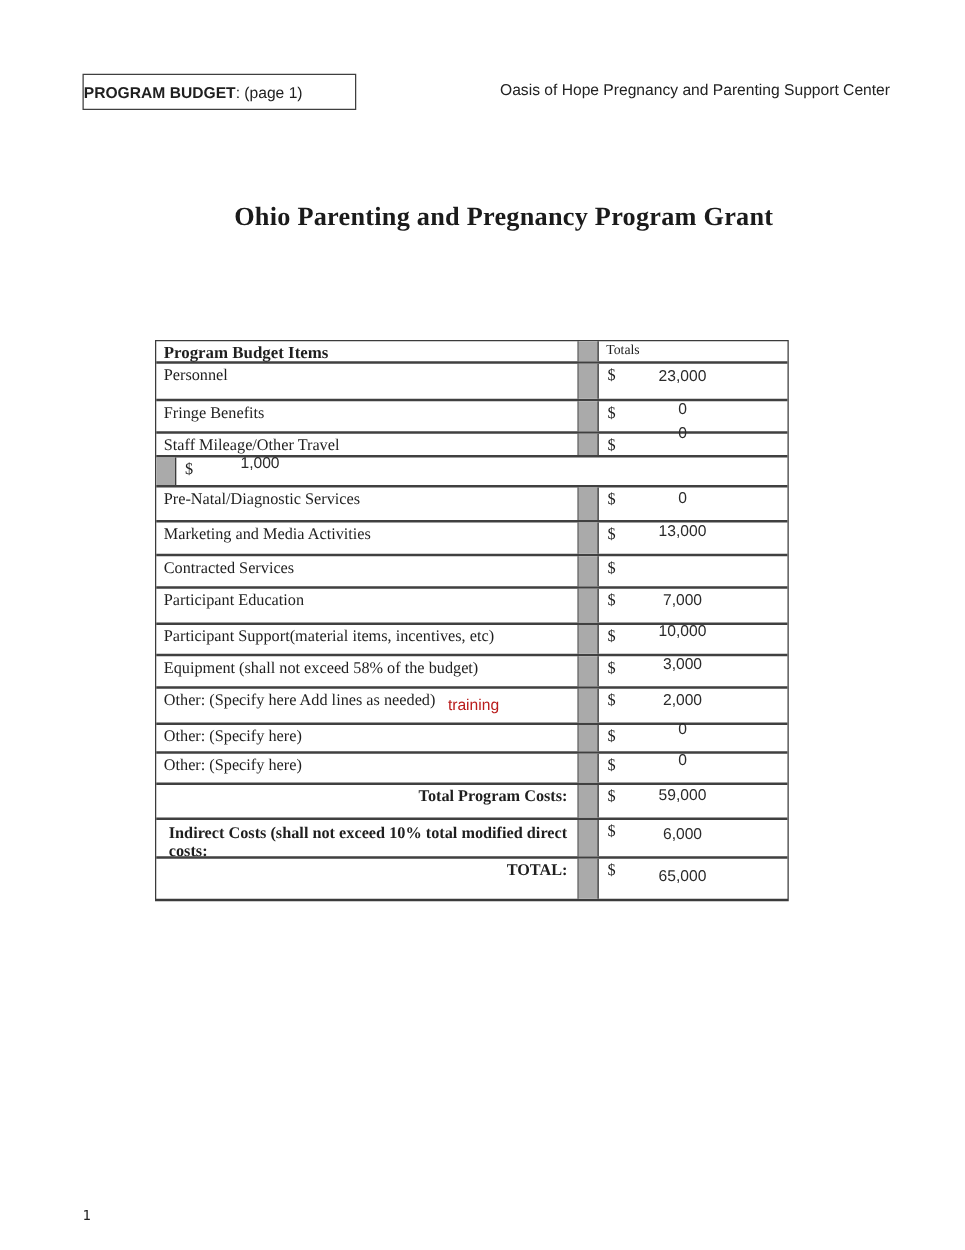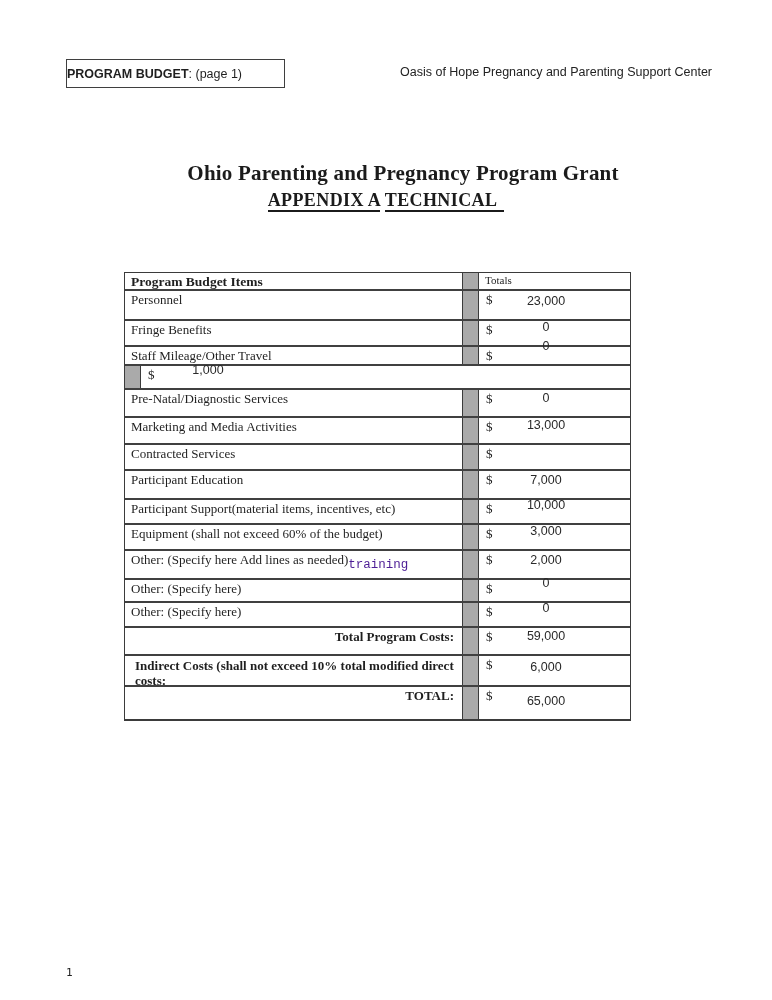--- a/index.html
+++ b/index.html
@@ -38,22 +38,22 @@
   .c-sep{width:16px;border-right:1px solid #3b3b3b;box-sizing:border-box;background:#aaaaaa;}
   .c-total{flex:1;position:relative;font-size:13px;}
   .c-theader{flex:1;padding:1px 0 0 6px;font-weight:normal;font-size:11px;}
   .hrow .c-label{font-weight:bold;font-size:13.5px;}
   .dollar{position:absolute;top:1px;left:7px;}
   .amount{
     position:absolute;bottom:11px;left:22px;width:90px;text-align:center;
     font-family:"Liberation Sans",sans-serif;font-size:12.5px;color:#2a2a2a;
   }
   .annotation{
-    font-family:Liberation Mono, monospace;font-size:12.5px;color:#4c1d95;
-    position:relative;top:4px;
+    font-family:Liberation Sans, sans-serif;font-size:12.5px;color:#b91c1c;
+    position:relative;top:4px;margin-left:10px;
   }
   .row-right .c-label{text-align:right;padding-right:8px;font-weight:bold;}
   .row-ind .c-label{font-weight:bold;padding-left:10px;line-height:15px;padding-top:2px;}
   
   .r0{height:18px}.r1{height:30px}.r2{height:26px}.r3{height:19px}.r4{height:24px}
   .r5{height:28px}.r6{height:27px}.r7{height:26px}.r8{height:29px}.r9{height:25px}
   .r10{height:26px}.r11{height:29px}.r12{height:23px}.r13{height:25px}.r14{height:28px}
   .r15{height:31px}.r16{height:32px}
   .footer-pg{
     position:absolute;left:66px;top:966px;
@@ -66,24 +66,20 @@
 <div class="page">
 
   <div class="hdr-box">
     <span class="b">PROGRAM BUDGET</span>
       <span>: (page 1)</span>
   </div>
   <div class="org">Oasis of Hope Pregnancy and Parenting Support Center</div>
 
   <div class="title">
     <div class="t1">Ohio Parenting and Pregnancy Program Grant</div>
-    <div class="t2">
-      <span class="u">APPENDIX A</span>
-      <span class="u u-trail">TECHNICAL</span>
-    </div>
   </div>
 
   <div class="btable">
 
     <div class="trow hrow r0">
       <div class="c-label">Program Budget Items</div>
       <div class="c-sep"></div>
       <div class="c-theader">Totals</div>
     </div>
 
@@ -161,21 +157,21 @@
     <div class="trow r9">
       <div class="c-label">Participant Support(material items, incentives, etc)</div>
       <div class="c-sep"></div>
       <div class="c-total">
         <span class="dollar">$</span>
         <span class="amount">10,000</span>
       </div>
     </div>
 
     <div class="trow r10">
-      <div class="c-label">Equipment (shall not exceed 60% of the budget)</div>
+      <div class="c-label">Equipment (shall not exceed 58% of the budget)</div>
       <div class="c-sep"></div>
       <div class="c-total">
         <span class="dollar">$</span>
         <span class="amount">3,000</span>
       </div>
     </div>
 
     <div class="trow r11">
       <div class="c-label">
         <span>Other: (Specify here Add lines as needed)</span><span class="annotation">training</span>

